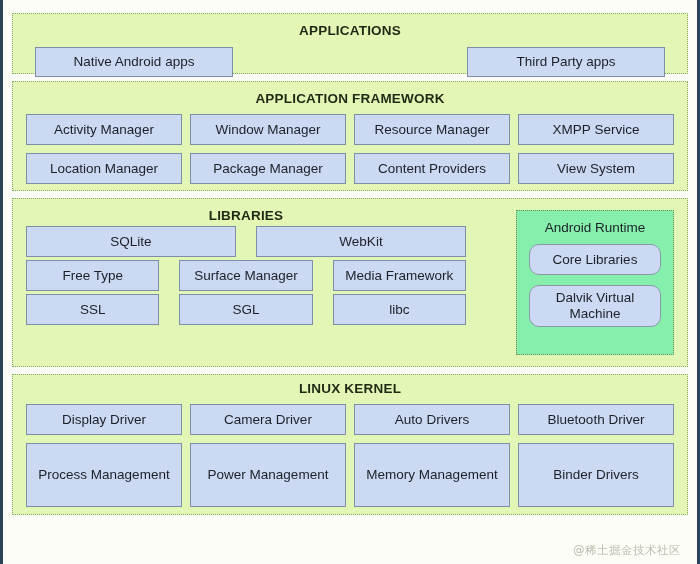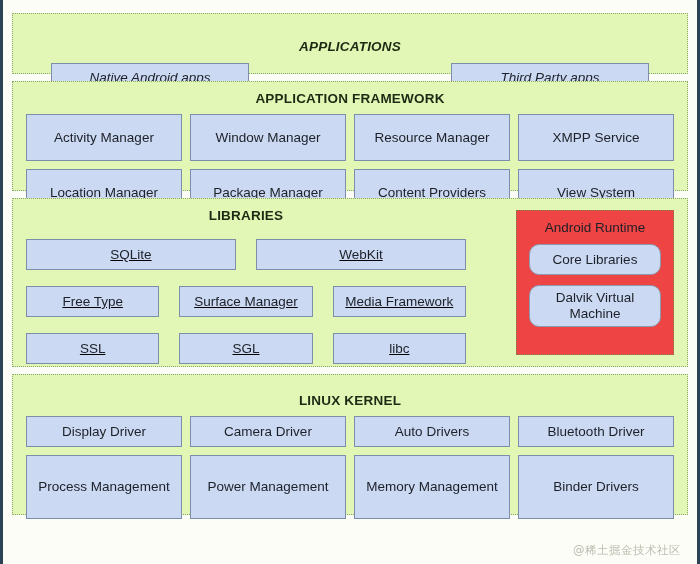--- a/index.html
+++ b/index.html
@@ -61,22 +61,21 @@
     justify-content: center;
     text-align: center;
     line-height: 1.12;
     flex: 1;
   }
 
   
   #layer-applications {
     height: 61px;
     margin-top: 13px;
-    padding: 16px;
-    font-style: italic;
+    padding: 0;
   }
   #layer-applications .layer-title { margin-top: 9px; }
   #apps-row {
     margin: 9px 22px 0 22px;
     justify-content: space-between;
     gap: 27px;
   }
   #apps-row .cell {
     flex: none;
     width: 198px;
@@ -90,51 +89,50 @@
     margin-top: 7px;
   }
   #layer-framework .layer-title { margin-top: 9px; }
   .grid4 {
     display: flex;
     gap: 8px;
     margin: 0 13px;
   }
   #layer-framework .grid4 { margin-top: 8px; }
   #layer-framework .grid4 + .grid4 { margin-top: 8px; }
-  #layer-framework .cell { height: 47px; }
+  #layer-framework .cell { height: 31px; }
 
   
   #layer-libraries {
     height: 169px;
     margin-top: 7px;
     position: relative;
   }
   #lib-main {
     position: absolute;
     left: 13px;
     top: 0;
     width: 440px;
   }
   #lib-main .layer-title { margin-top: 9px; }
   .grid3 {
     display: flex;
     gap: 20px;
-    margin-top: 16px;
-    text-decoration: underline;
+    margin-top: 3px;
   }
   #lib-main .cell { height: 31px; }
 
   #runtime-panel {
     position: absolute;
     right: 13px;
     top: 11px;
     width: 158px;
     height: 145px;
     box-sizing: border-box;
-    background: #ef4444;
+    background: #86efac;
     border: 1px dotted #77884f;
     display: flex;
     flex-direction: column;
     align-items: center;
   }
   #runtime-title {
     font-size: 13.5px;
     color: #1b2029;
     margin-top: 9px;
     text-align: center;
@@ -154,21 +152,21 @@
     line-height: 1.15;
   }
   #runtime-core { height: 31px; margin-top: 9px; }
   #runtime-dalvik { height: 42px; margin-top: 10px; }
 
   
   #layer-kernel {
     height: 141px;
     margin-top: 7px;
   }
-  #layer-kernel .layer-title { margin-top: 18px; }
+  #layer-kernel .layer-title { margin-top: 6px; }
   #layer-kernel .grid4 { margin-top: 8px; }
   #kernel-row-1 .cell { height: 31px; }
   #kernel-row-2 .cell { height: 64px; }
 
   
   #watermark {
     position: absolute;
     right: 16px;
     bottom: 6px;
     font-size: 11.5px;

